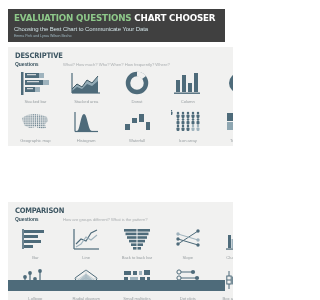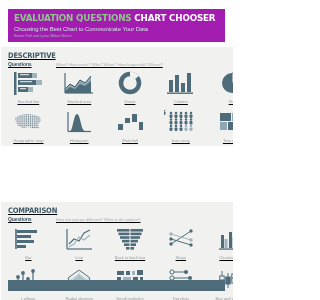--- a/index.html
+++ b/index.html
@@ -7,21 +7,21 @@
     width:233px;height:300px;
     background:#ffffff;
     font-family:"Liberation Sans", sans-serif;
     overflow:hidden;
   }
   .page{position:relative;width:233px;height:300px;background:#ffffff;}
 
   
   .header{
     position:absolute;left:8px;top:9px;width:217px;height:33px;
-    background:#a21caf;
+    background:#404040;
     box-sizing:border-box;
     padding:4px 0 4px 6px;
   }
   .title{
     font-size:9.5px;font-weight:bold;letter-spacing:-0.2px;
     line-height:10px;white-space:nowrap;
     font-family:"DejaVu Sans", sans-serif;
     transform:scaleX(0.92);transform-origin:left center;
   }
   .title .green{color:#8ec98a;}
@@ -29,21 +29,21 @@
   .subtitle{
     color:#cfe0e4;font-size:6px;line-height:8px;margin-top:2px;
     white-space:nowrap;letter-spacing:-0.1px;
   }
   .authors{
     color:#9fb8c2;font-size:3.6px;line-height:6px;margin-top:0px;
     white-space:nowrap;letter-spacing:-0.05px;
   }
 
   
-  .section{position:absolute;left:1px;width:258px;background:#f1f1f0;text-decoration:underline;}
+  .section{position:absolute;left:8px;width:258px;background:#f1f1f0;}
   #sec-descriptive{top:47px;height:99px;}
   #sec-comparison{top:155px;height:117px;margin-top:47px;}
 
   .sec-head{padding:4px 0 0 7px;}
   .sec-title{
     font-family:"DejaVu Sans", sans-serif;
     font-size:7.5px;font-weight:bold;color:#3d5662;letter-spacing:-0.2px;
     line-height:9px;transform:scaleX(0.9);transform-origin:left center;
   }
   .sec-qrow{display:flex;align-items:baseline;margin-top:1px;}

